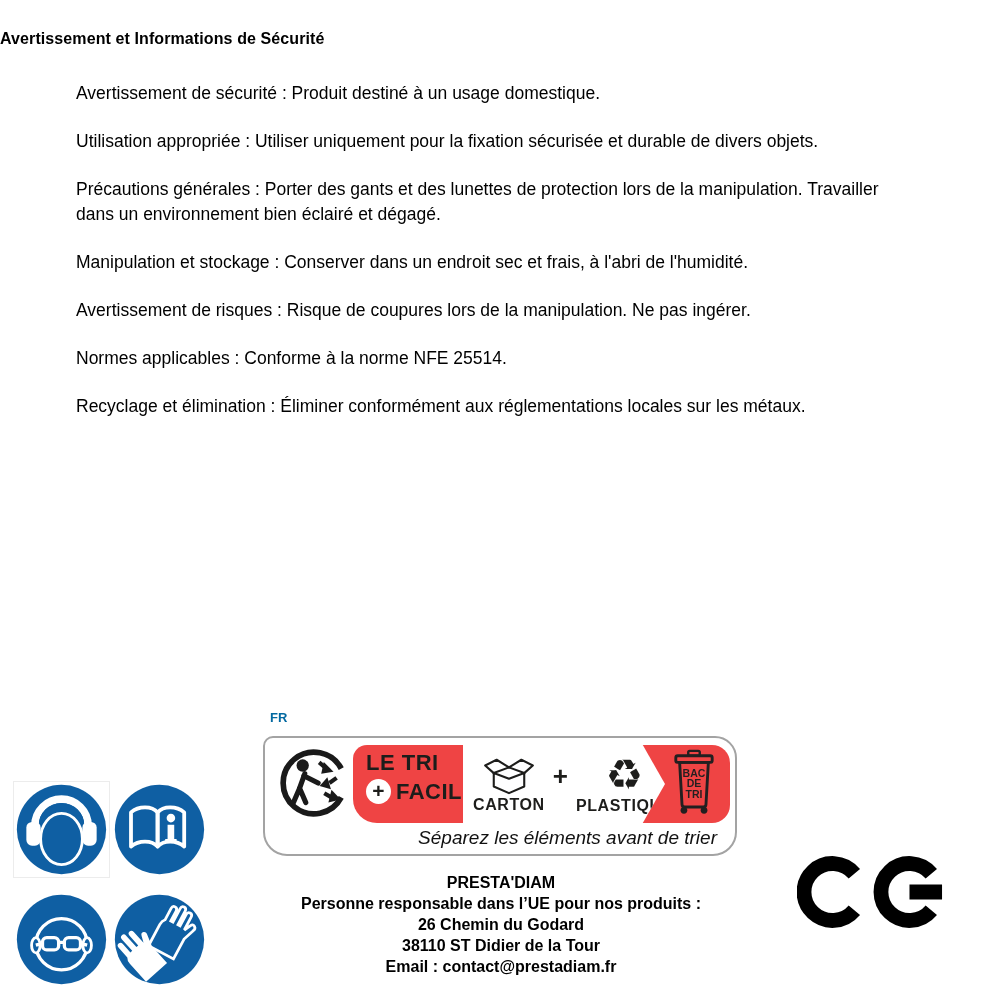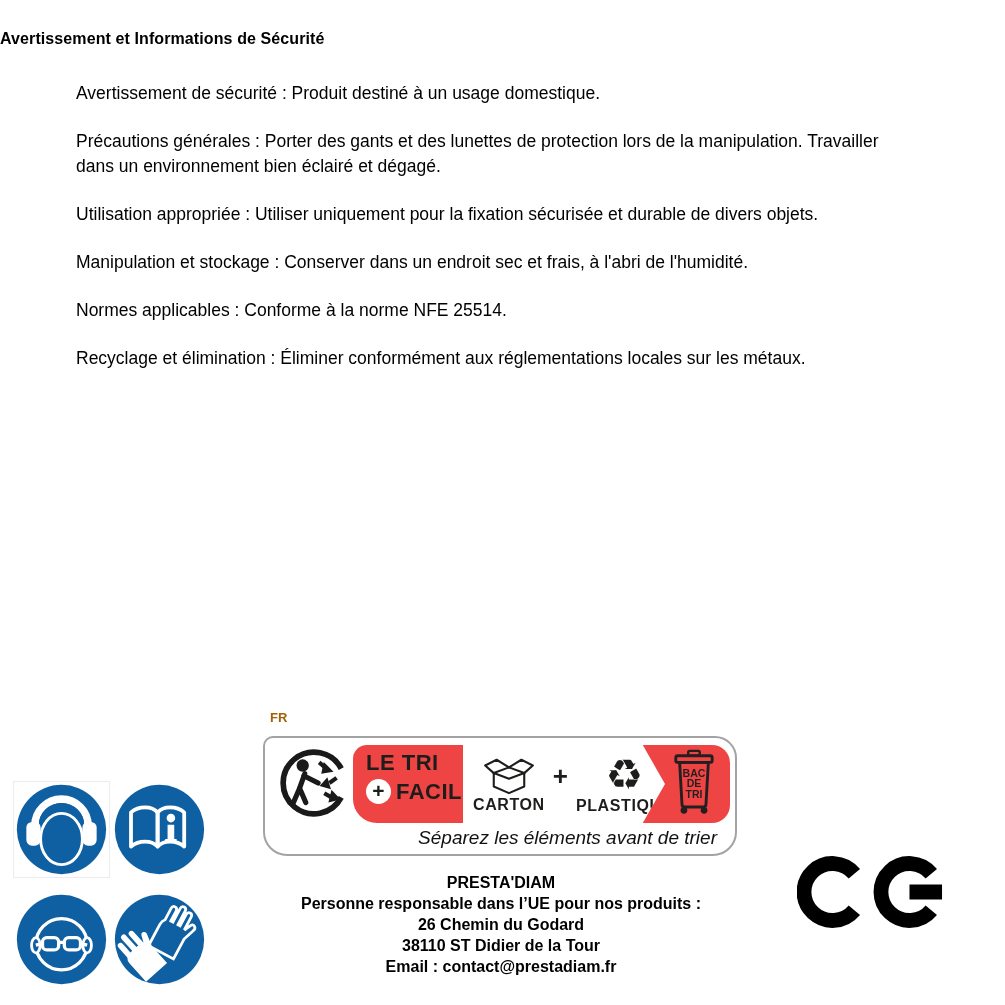--- a/index.html
+++ b/index.html
@@ -18,21 +18,21 @@
   .icon-grid { position:absolute; left:14px; top:782px; width:196px; }
   .m-icon { position:absolute; width:95px; height:95px; }
   .m-icon svg { width:100%; height:100%; display:block; }
   .m1 { left:0; top:0; background:#fff; box-shadow:0 0 0 1px #ececec; }
   .m2 { left:98px; top:0; }
   .m3 { left:0; top:110px; }
   .m4 { left:98px; top:110px; }
 
   
   .tri-wrap { position:absolute; left:263px; top:710px; width:476px; }
-  .fr-tag { position:absolute; left:7px; top:0; font-size:13px; font-weight:bold; color:#a16207;text-align:center; }
+  .fr-tag { position:absolute; left:7px; top:0; font-size:13px; font-weight:bold; color:#0369a1;text-align:center; }
   .tri-box { position:absolute; left:0; top:26px; width:474px; height:120px; background:#fff;
              border:2px solid #a3a3a3; border-radius:10px 22px 24px 24px; }
   .triman { position:absolute; left:12px; top:8px; width:74px; height:74px; }
   .band { position:absolute; left:88px; top:7px; width:377px; height:78px;
           border-radius:14px 18px 18px 24px; }
   .tri-head { position:absolute; left:13px; top:7px; color:#1d1d1b; line-height:1; }
   .tri-head .l1 { font-size:22px; font-weight:800; letter-spacing:.5px; }
   .tri-head .l2 { display:flex; align-items:center; margin-top:5px; }
   .plus-circle { width:25px; height:25px; border-radius:50%; background:#fff; color:#1d1d1b;
                  font-size:21px; font-weight:800; display:flex; align-items:center;
@@ -60,23 +60,24 @@
 </style>
 </head>
 <body>
 
 <div class="page">
 
   <div class="doc-title">Avertissement et Informations de Sécurité</div>
 
   <div class="paragraphs">
     <p>Avertissement de sécurité : Produit destiné à un usage domestique.</p>
+    <p>Utilisation appropriée : Utiliser uniquement pour la fixation sécurisée et durable de divers objets.</p>
     <p>Précautions générales : Porter des gants et des lunettes de protection lors de la manipulation. Travailler dans un environnement bien éclairé et dégagé.</p>
-    <p>Utilisation appropriée : Utiliser uniquement pour la fixation sécurisée et durable de divers objets.</p>
     <p>Manipulation et stockage : Conserver dans un endroit sec et frais, à l'abri de l'humidité.</p>
+    <p>Avertissement de risques : Risque de coupures lors de la manipulation. Ne pas ingérer.</p>
     <p>Normes applicables : Conforme à la norme NFE 25514.</p>
     <p>Recyclage et élimination : Éliminer conformément aux réglementations locales sur les métaux.</p>
   </div>
 
   <div class="icon-grid">
 
     <div class="m-icon m1">
       <svg viewBox="0 0 100 100">
         <circle cx="50" cy="50" r="47" fill="#0f5fa3"></circle>
         <ellipse cx="50" cy="60" rx="22" ry="27" fill="#0f5fa3" stroke="#fff" stroke-width="3"></ellipse>

